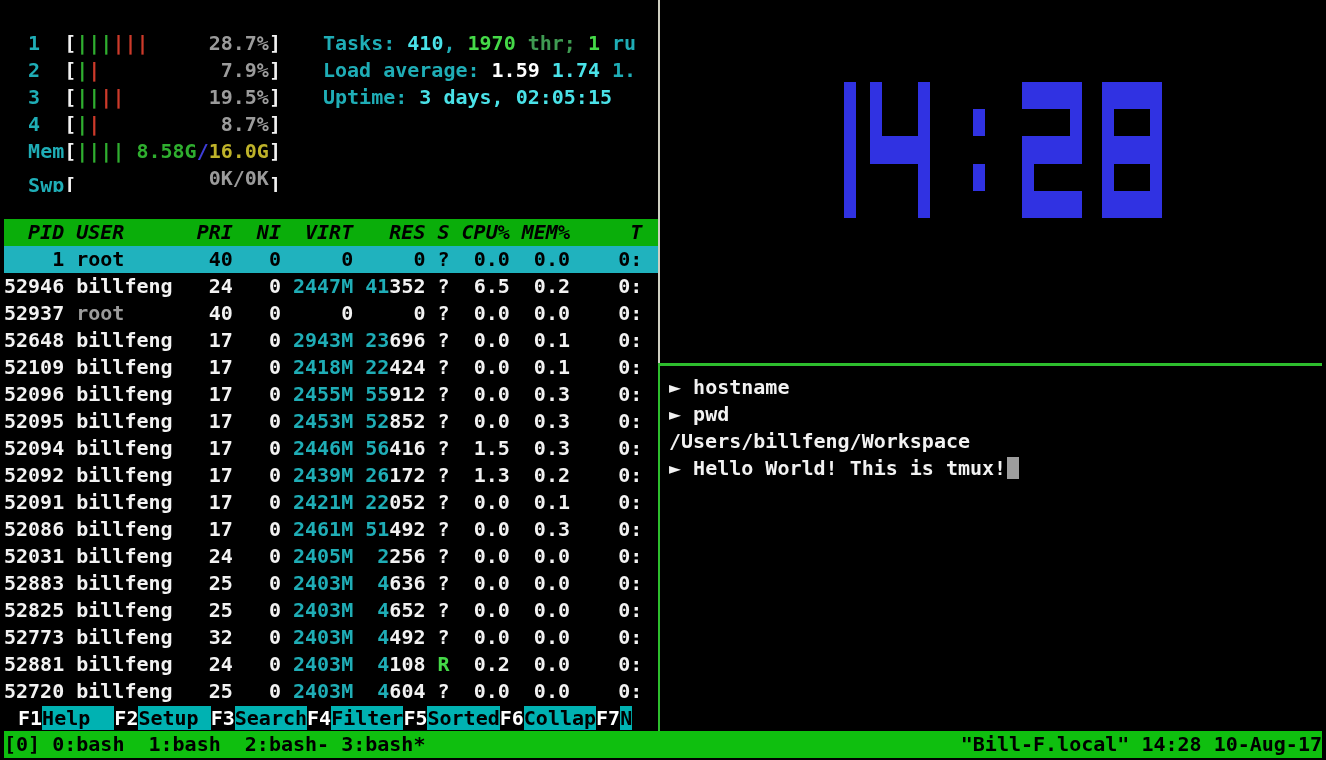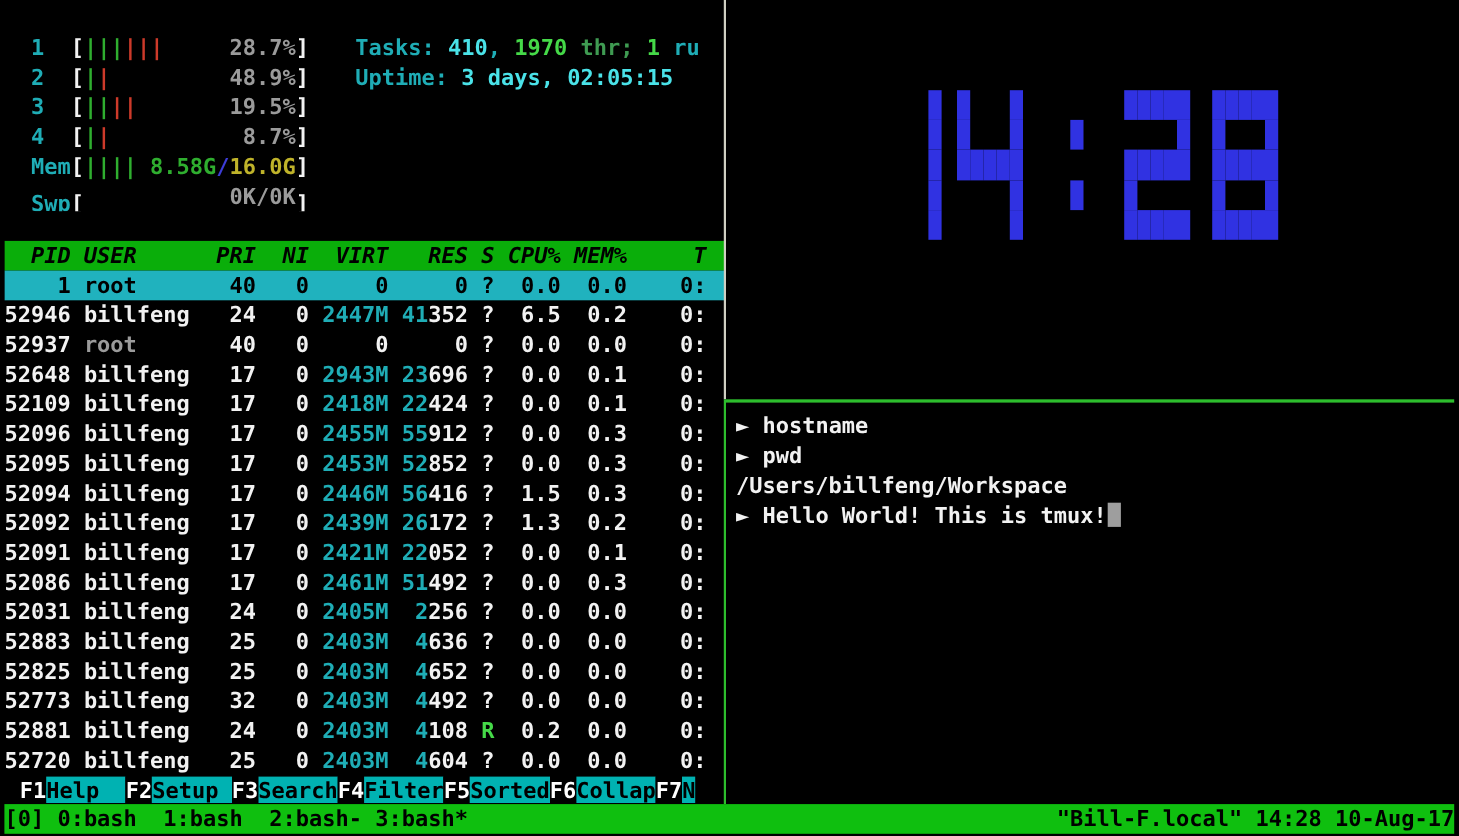--- a/index.html
+++ b/index.html
@@ -69,28 +69,29 @@
   .status-left { display:flex; white-space:pre; }
 </style>
 </head>
 <body>
 
 <div class="app">
 
   <div class="pane-htop">
     <div class="meters">
         <div class="row"><span>  </span><span class="c-cyan">1  </span><span class="c-white">[</span><span class="minner"><span class="mbars"><span class="c-green">|</span><span class="c-green">|</span><span class="c-green">|</span><span class="c-red">|</span><span class="c-red">|</span><span class="c-red">|</span></span><span><span class="c-gray">28.7%</span></span></span><span class="c-white">]</span></div>
-        <div class="row"><span>  </span><span class="c-cyan">2  </span><span class="c-white">[</span><span class="minner"><span class="mbars"><span class="c-green">|</span><span class="c-red">|</span></span><span><span class="c-gray">48.9%</span></span></span><span class="c-white">]</span></div>
+        <div class="row"><span>  </span><span class="c-cyan">2  </span><span class="c-white">[</span><span class="minner"><span class="mbars"><span class="c-green">|</span><span class="c-red">|</span></span><span><span class="c-gray">7.9%</span></span></span><span class="c-white">]</span></div>
         <div class="row"><span>  </span><span class="c-cyan">3  </span><span class="c-white">[</span><span class="minner"><span class="mbars"><span class="c-green">|</span><span class="c-green">|</span><span class="c-red">|</span><span class="c-red">|</span></span><span><span class="c-gray">19.5%</span></span></span><span class="c-white">]</span></div>
         <div class="row"><span>  </span><span class="c-cyan">4  </span><span class="c-white">[</span><span class="minner"><span class="mbars"><span class="c-green">|</span><span class="c-red">|</span></span><span><span class="c-gray">8.7%</span></span></span><span class="c-white">]</span></div>
         <div class="row"><span>  </span><span class="c-cyan">Mem</span><span class="c-white">[</span><span class="minner"><span class="mbars"><span class="c-green">|</span><span class="c-green">|</span><span class="c-green">|</span><span class="c-green">|</span></span><span><span class="c-green">8.58G</span><span class="c-blue">/</span><span class="c-yellow">16.0G</span></span></span><span class="c-white">]</span></div>
         <div class="row"><span>  </span><span class="c-cyan">Swp</span><span class="c-white">[</span><span class="minner"><span class="mbars"></span><span><span class="c-gray">0K/0K</span></span></span><span class="c-white">]</span></div>
       </div>
     <div class="summary">
       <div class="row" id="tasks-line"><span class="c-cyan">Tasks: </span><span class="c-bcyan">410</span><span class="c-cyan">, </span><span class="c-bgreen">1970</span><span class="c-dgreen"> thr; </span><span class="c-bgreen">1</span><span class="c-cyan"> ru</span></div>
+      <div class="row" id="load-line"><span class="c-cyan">Load average: </span><span class="c-bwhite">1.59 </span><span class="c-bcyan">1.74 </span><span class="c-cyan">1.</span></div>
       <div class="row" id="uptime-line"><span class="c-cyan">Uptime: </span><span class="c-bcyan">3 days, 02:05:15</span></div>
     </div>
     <div class="table">
       <div class="row thead" id="thead">  PID USER      PRI  NI  VIRT   RES S CPU% MEM%     T</div>
       <div id="tbody">
           <div class="row prow sel"><span>    1 </span><span>root      </span><span> 40   0 </span><span>    0 </span><span>    0 </span><span>? </span><span> 0.0  0.0    0:</span></div>
           <div class="row prow"><span>52946 </span><span>billfeng  </span><span> 24   0 </span><span class="c-cyan">2447M </span><span class="c-cyan">41</span><span>352 </span><span>? </span><span> 6.5  0.2    0:</span></div>
           <div class="row prow"><span>52937 </span><span class="c-gray">root      </span><span> 40   0 </span><span>    0 </span><span>    0 </span><span>? </span><span> 0.0  0.0    0:</span></div>
           <div class="row prow"><span>52648 </span><span>billfeng  </span><span> 17   0 </span><span class="c-cyan">2943M </span><span class="c-cyan">23</span><span>696 </span><span>? </span><span> 0.0  0.1    0:</span></div>
           <div class="row prow"><span>52109 </span><span>billfeng  </span><span> 17   0 </span><span class="c-cyan">2418M </span><span class="c-cyan">22</span><span>424 </span><span>? </span><span> 0.0  0.1    0:</span></div>

